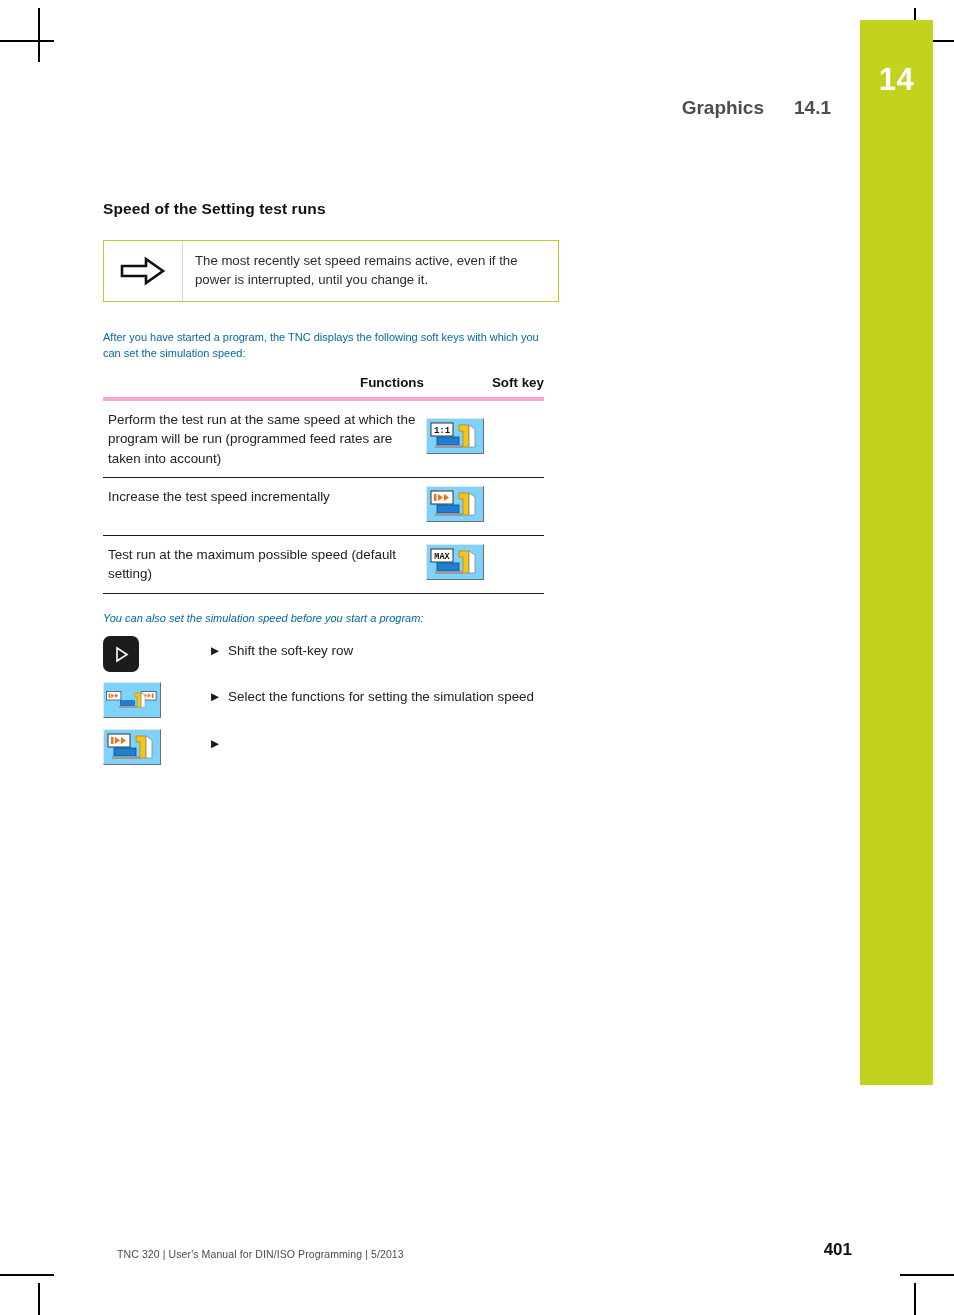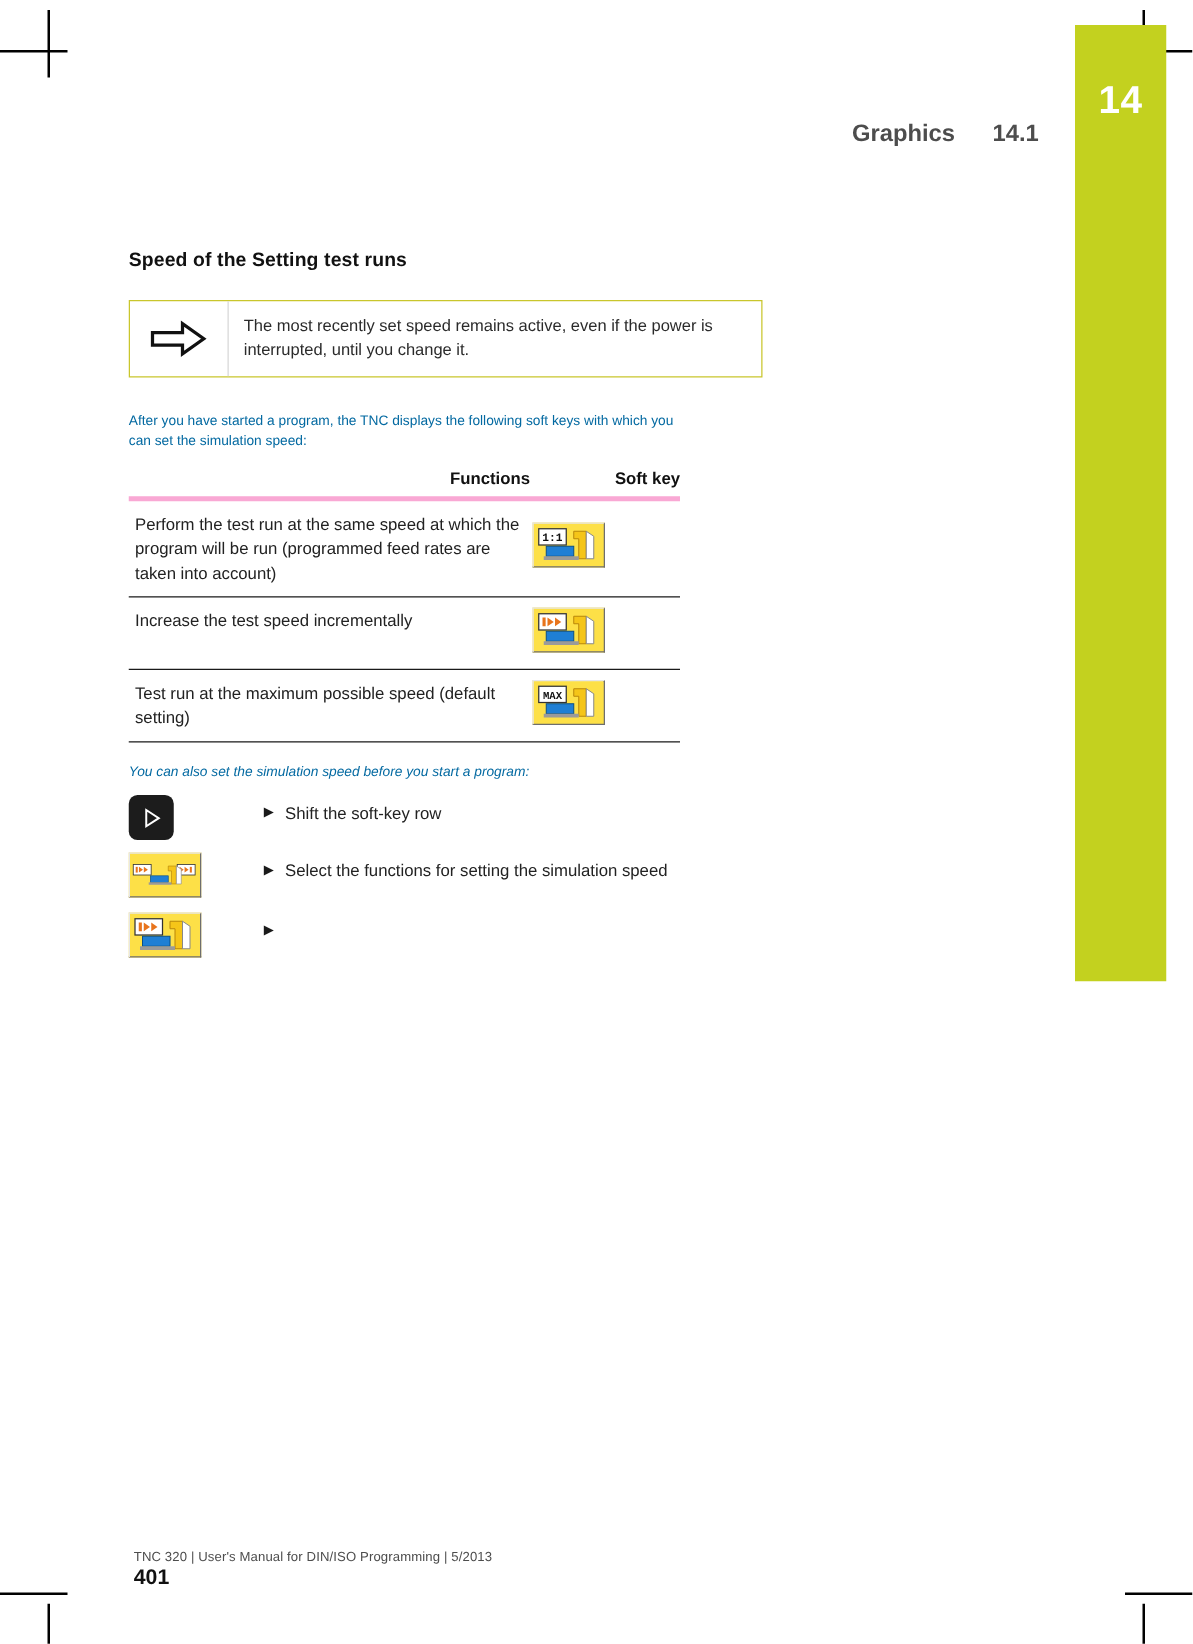--- a/index.html
+++ b/index.html
@@ -12,21 +12,21 @@
     overflow:hidden;
   }
 
   
   .crop { position:absolute; background:#000; }
   .crop.h { height:2px; width:54px; }
   .crop.v { width:2px; height:54px; }
 
   
   .chapter-tab{
-    position:absolute; left:860px; top:20px; width:73px; height:765px;
+    position:absolute; left:860px; top:20px; width:73px; height:1065px;
     background:#c3d11f;
   }
   .chapter-tab .num{
     position:absolute; left:0; right:0; top:42px;
     text-align:center; color:#ffffff;
     font-size:31px; font-weight:bold; letter-spacing:.5px;
   }
 
   
   .runhead{
@@ -42,21 +42,21 @@
   }
 
   h2.section-title{
     font-size:15.5px; font-weight:bold; color:#111;
     letter-spacing:.1px; margin-bottom:22px;
   }
 
   
   .note{
     border:1px solid #c9c62c;
-    height:62px; width:507px;
+    height:62px; width:456px;
     display:flex; align-items:stretch;
     margin-bottom:28px;
   }
   .note-icon{
     width:79px; flex:0 0 79px;
     border-right:1px solid #d8d8d8;
     display:flex; align-items:center; justify-content:center;
   }
   .note-icon svg{ display:block; }
   .note-text{
@@ -87,21 +87,21 @@
     font-size:13.4px; line-height:1.42; color:#222;
     vertical-align:top;
   }
   table.softkeys td.sk{
     padding:8px 0 8px 2px; text-align:left; vertical-align:middle;
   }
 
   
   .sk-btn{
     display:inline-block;
-    background:#fde047;
+    background:#7dd3fc;
     border-top:1px solid #e6e6e6;
     border-left:1px solid #e6e6e6;
     border-right:1px solid #6e6e6e;
     border-bottom:1px solid #6e6e6e;
     padding:0; position:relative;
   }
   .sk-btn svg{ display:block; }
 
   
   .proc{ margin-top:4px; }
@@ -115,22 +115,22 @@
     color:#1a1a1a; margin-right:9px; font-size:10.5px; line-height:1.75;
     flex:0 0 auto;
   }
   .shift-key{
     width:36px; height:36px; border-radius:7px; background:#1c1c1c;
     display:flex; align-items:center; justify-content:center;
   }
 
   
   .footer{
-    position:absolute; left:107px; top:1240px; width:735px;
-    display:flex; align-items:flex-start; justify-content:space-between;flex-direction:column;
+    position:absolute; left:117px; top:1240px; width:735px;
+    display:flex; align-items:flex-end; justify-content:space-between;
   }
   .footer .imprint{ font-size:10.5px; color:#4d4d4d; letter-spacing:.1px; }
   .footer .pageno{ font-size:17px; font-weight:bold; color:#111; }
 </style>
 </head>
 <body>
 
 <div class="crop v" style="left:38px;top:8px;"></div>
 <div class="crop h" style="left:0px;top:40px;"></div>
 <div class="crop v" style="left:914px;top:8px;"></div>

